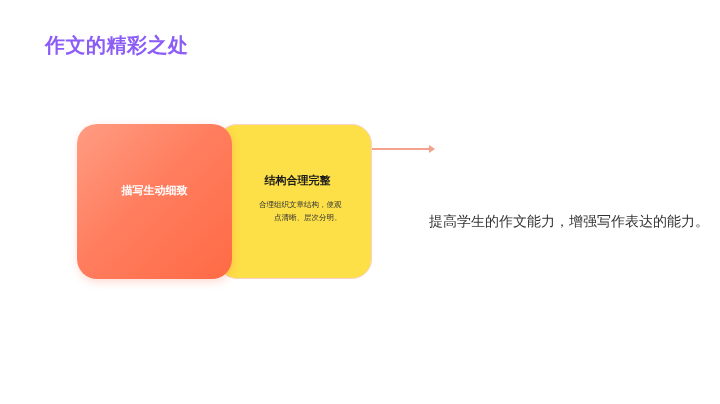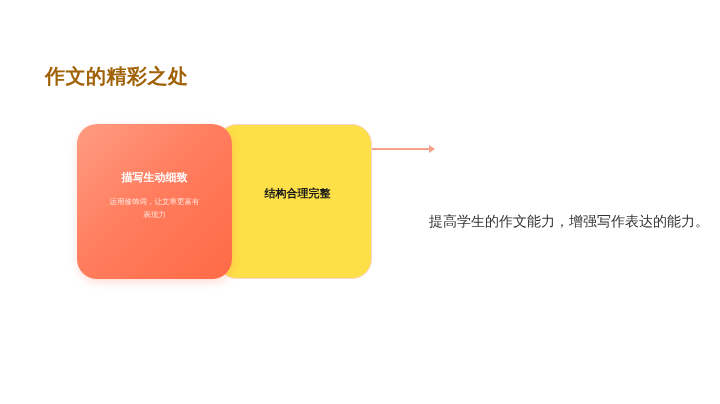--- a/index.html
+++ b/index.html
@@ -15,23 +15,22 @@
       width: 720px;
       height: 404px;
       background: #ffffff;
     }
     .page-title {
       position: absolute;
       left: 45px;
       top: 32px;
       font-size: 20px;
       font-weight: bold;
-      color: #a16207;
+      color: #8b5cf6;
       letter-spacing: 0.5px;
-      margin-top: 31px;
     }
     .card {
       position: absolute;
       top: 124px;
       width: 155px;
       height: 155px;
       border-radius: 20px;
       display: flex;
       flex-direction: column;
       align-items: center;
@@ -105,25 +104,25 @@
   </style>
 </head>
 <body>
 
 <div class="slide">
 
   <div class="page-title">作文的精彩之处</div>
 
   <div class="card card-2">
     <div class="card-title">结构合理完整</div>
+    <div class="card-desc">合理组织文章结构，使观点清晰、层次分明。</div>
   </div>
 
   <div class="card card-1">
     <div class="card-title">描写生动细致</div>
-    <div class="card-desc">运用修饰词，让文章更富有表现力</div>
   </div>
 
   <div class="arrow">
     <div class="arrow-head"></div>
   </div>
 
   <div class="goal-desc">提高学生的作文能力，增强写作表达的能力。</div>
 
 </div>
 

